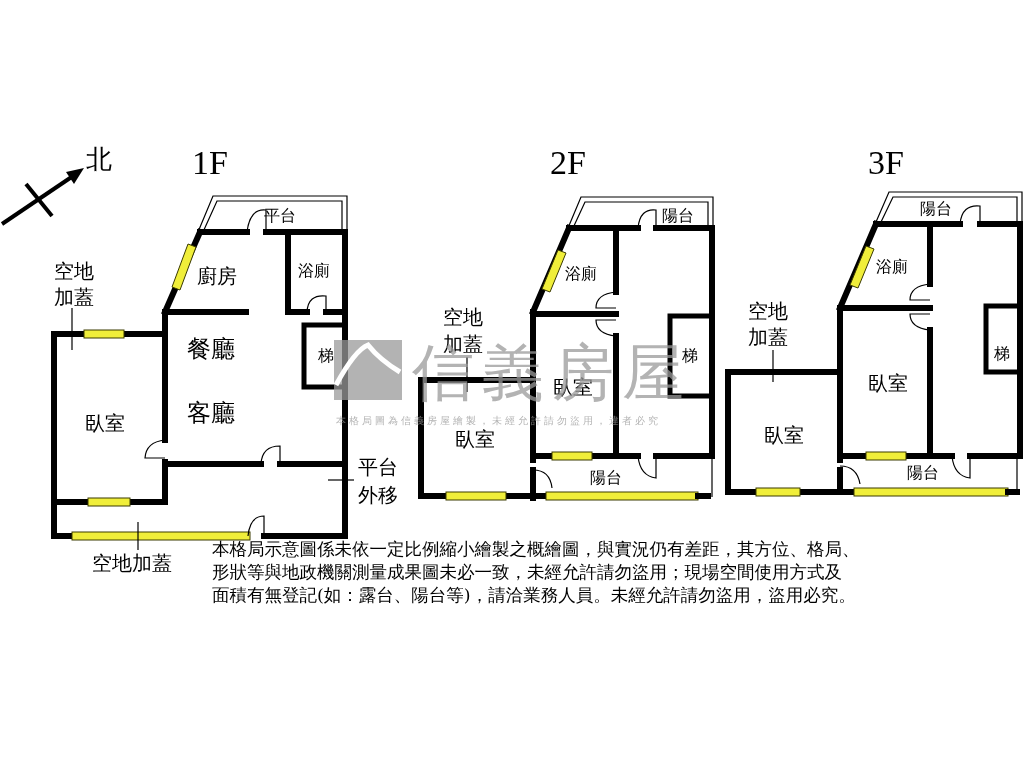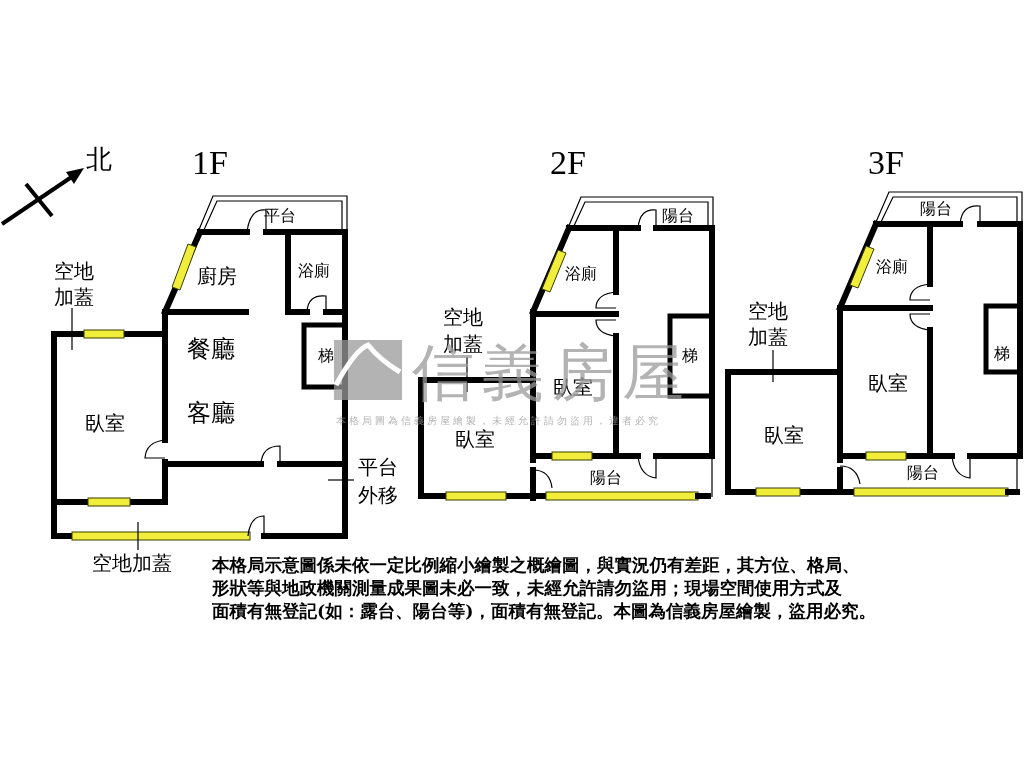--- a/index.html
+++ b/index.html
@@ -9,23 +9,23 @@
   .wall { stroke: #000; stroke-width: 6; fill: none; stroke-linecap: square; }
   .thin { stroke: #000; stroke-width: 1.2; fill: none; }
   .win { fill: #f0ee3a; stroke: #3a3a00; stroke-width: 1; }
   .door { stroke: #000; stroke-width: 1.2; fill: none; }
   .lbl { font-family: "DejaVu Serif", "Liberation Serif", serif; fill: #000; }
   .big { font-size: 24px; }
   .mid { font-size: 20px; }
   .sm { font-size: 16px; }
   .floor { font-size: 34px; font-family: "Liberation Serif", "DejaVu Serif", serif; }
   .wm-text { font-family: "DejaVu Sans", "Liberation Sans", sans-serif; fill: #9a9a9a; opacity: 0.75; }
-  #disclaimer { position: absolute; left: 212px; top: 554px; width: 800px;
+  #disclaimer { position: absolute; left: 212px; top: 538px; width: 800px;
                 font-family: "DejaVu Serif", "Liberation Serif", serif; font-size: 17.5px;
-                line-height: 23px; font-weight: bold; color: #000; }
+                line-height: 23px; font-weight: normal; color: #000; }
   #disclaimer div { white-space: nowrap; }
 </style>
 </head>
 <body>
 
 <svg id="plan" viewBox="0 0 1024 768" xmlns="http://www.w3.org/2000/svg">
 
   <g>
     <line x1="2" y1="224" x2="76" y2="174" stroke="#000" stroke-width="4"></line>
     <polygon points="84,168 66,172 74,184" fill="#000"></polygon>
@@ -203,14 +203,14 @@
     <rect x="334" y="340" width="68" height="60" fill="#9a9a9a" opacity="0.75"></rect>
     <path d="M336,385 Q355,350 368,345 Q380,360 400,372" stroke="#fff" stroke-width="5" fill="none"></path>
     <text class="wm-text" x="412" y="394" font-size="62" letter-spacing="8">信義房屋</text>
     <text class="wm-text" x="336" y="424" font-size="10" letter-spacing="3">本格局圖為信義房屋繪製，未經允許請勿盜用，違者必究</text>
   </g>
 </svg>
 
 <div id="disclaimer">
   <div>本格局示意圖係未依一定比例縮小繪製之概繪圖，與實況仍有差距，其方位、格局、</div>
   <div>形狀等與地政機關測量成果圖未必一致，未經允許請勿盜用；現場空間使用方式及</div>
-  <div>面積有無登記(如：露台、陽台等)，面積有無登記。本圖為信義房屋繪製，盜用必究。</div>
+  <div>面積有無登記(如：露台、陽台等)，請洽業務人員。未經允許請勿盜用，盜用必究。</div>
 </div>
 
 </body></html>

